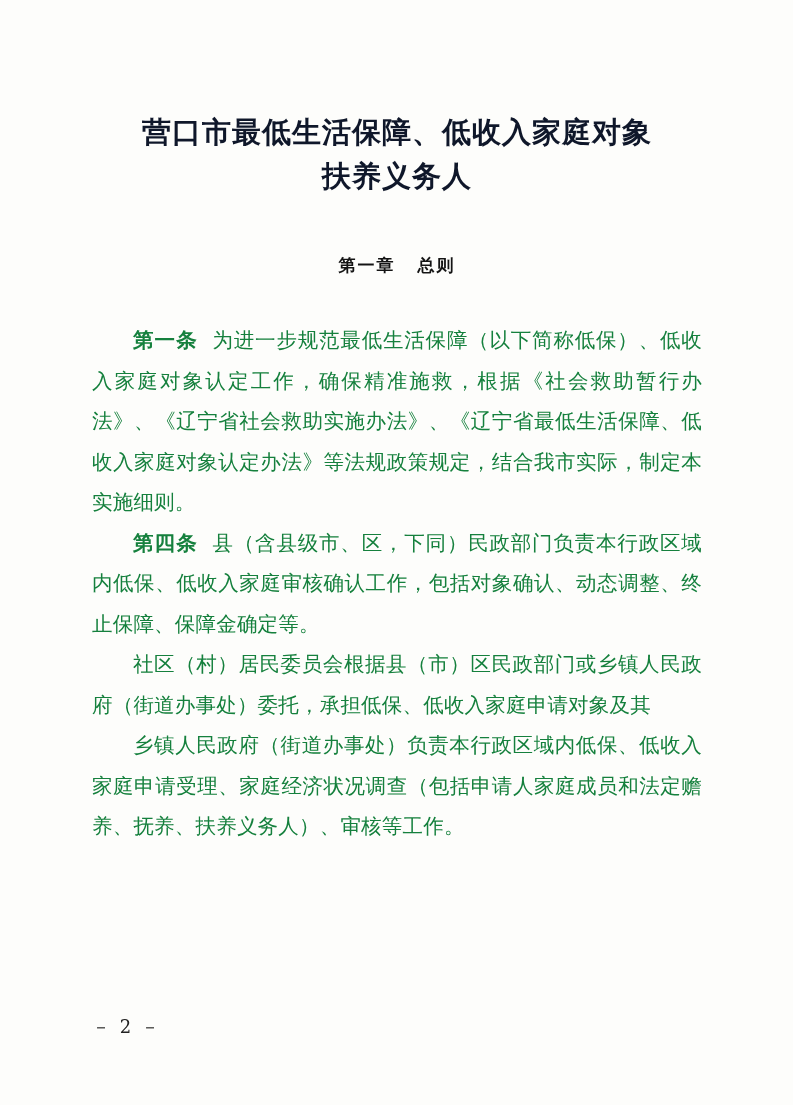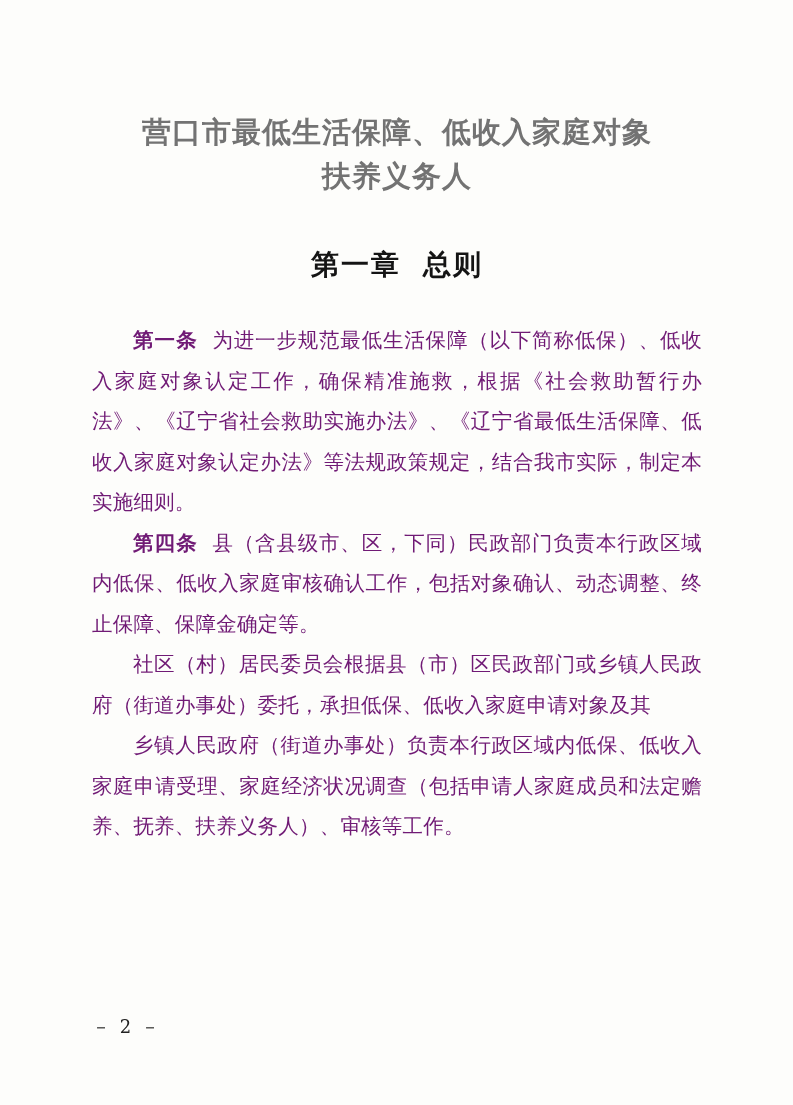--- a/index.html
+++ b/index.html
@@ -27,51 +27,51 @@
     left: 92px;
     top: 110px;
     width: 610px;
   }
   .doc-title {
     text-align: center;
     font-weight: bold;
     font-size: 29px;
     line-height: 44px;
     letter-spacing: 1px;
-    color: #737373;
+    color: #0f172a;
     margin: 0;
   }
   .doc-title .line2 {
     display: block;
   }
   .chapter-heading {
     text-align: center;
     font-weight: bold;
-    font-size: 28px;
+    font-size: 17px;
     line-height: 30px;
     margin-top: 52px;
     letter-spacing: 2px;
     color: #141414;
   }
   .chapter-heading .ch-sep {
     display: inline-block;
     width: 22px;
   }
   .body-block {
     margin-top: 40px;
   }
   p.para {
     font-size: 20.5px;
     line-height: 40.5px;
     text-align: justify;
     text-justify: inter-ideograph;
     margin: 0 0 0 0;
     text-indent: 41px;
     letter-spacing: 0.2px;
-    color: #701a75;
+    color: #15803d;
   }
   p.para .art-label {
     font-weight: bold;
     letter-spacing: 0.5px;
   }
   p.para .art-gap {
     display: inline-block;
     width: 14px;
   }
   .footer {

